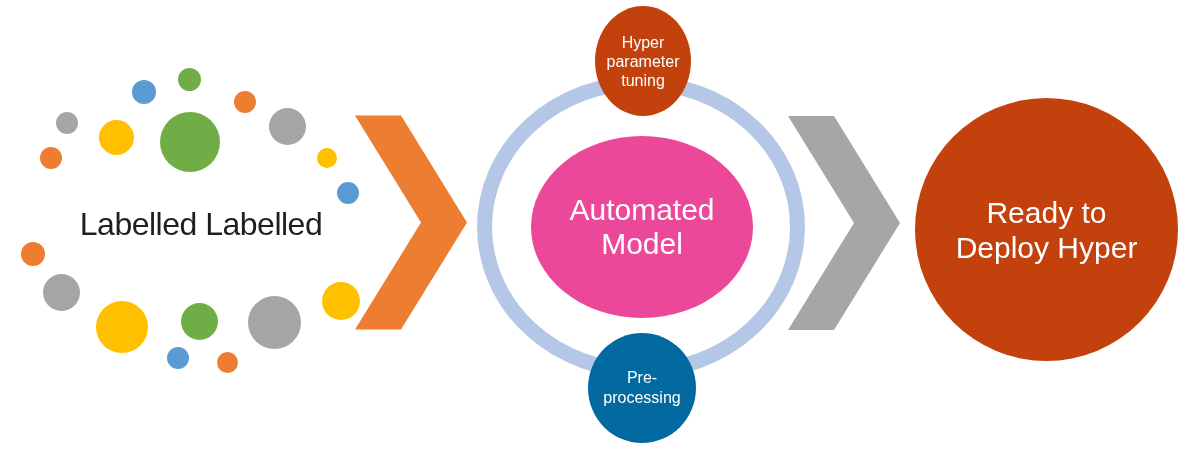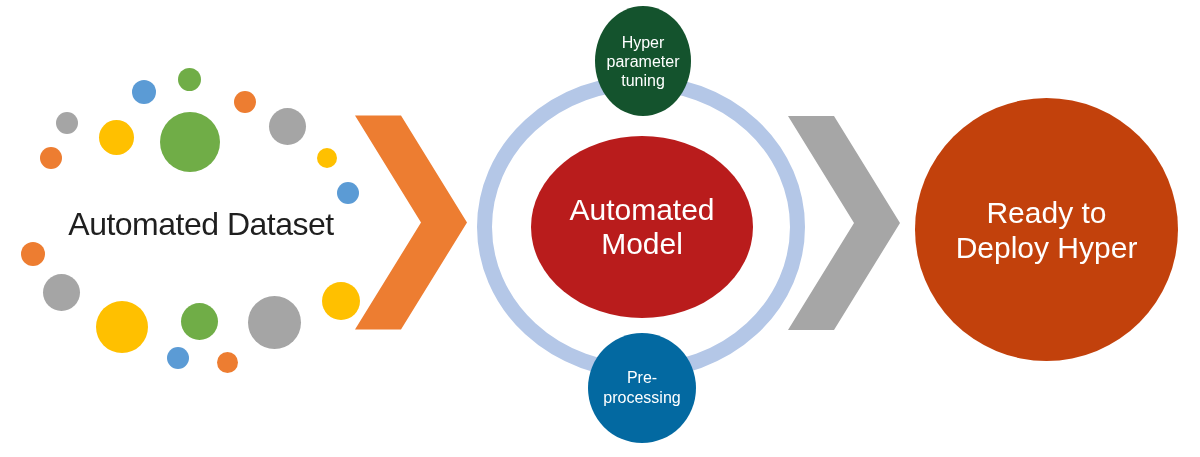--- a/index.html
+++ b/index.html
@@ -46,40 +46,40 @@
         <div class="dot" style="left: 337px; top: 182px; width: 22px; height: 22px; background: rgb(91, 155, 213);"></div>
         <div class="dot" style="left: 21px; top: 242px; width: 24px; height: 24px; background: rgb(237, 125, 49);"></div>
         <div class="dot" style="left: 42.5px; top: 273.5px; width: 37px; height: 37px; background: rgb(165, 165, 165);"></div>
         <div class="dot" style="left: 96px; top: 301px; width: 52px; height: 52px; background: rgb(255, 192, 0);"></div>
         <div class="dot" style="left: 180.5px; top: 302.5px; width: 37px; height: 37px; background: rgb(112, 173, 71);"></div>
         <div class="dot" style="left: 167px; top: 347px; width: 22px; height: 22px; background: rgb(91, 155, 213);"></div>
         <div class="dot" style="left: 216.5px; top: 351.5px; width: 21px; height: 21px; background: rgb(237, 125, 49);"></div>
         <div class="dot" style="left: 247.5px; top: 295.5px; width: 53px; height: 53px; background: rgb(165, 165, 165);"></div>
         <div class="dot" style="left: 322px; top: 282px; width: 38px; height: 38px; background: rgb(255, 192, 0);"></div>
       </div>
-    <div class="abs dataset-label" style="color: rgb(31, 31, 31);">Automated Dataset</div>
+    <div class="abs dataset-label" style="color: rgb(31, 31, 31);">Labelled Labelled</div>
   </div>
 
   <svg class="abs chevron-1" width="112" height="215" viewBox="0 0 112 214">
     <polygon points="0,0 46,0 112,107 46,214 0,214 66,107" fill="#ED7D31"></polygon>
   </svg>
 
   <svg class="abs ring-svg" width="328" height="304" viewBox="0 0 328 304">
     <ellipse cx="164" cy="152" rx="156.5" ry="144" fill="none" stroke-width="15" stroke="#B4C7E7"></ellipse>
   </svg>
 
-  <div class="node node-top" style="background: #14532d;">
+  <div class="node node-top" style="background: #c2410c;">
     <div>
       <span>Hyper</span>
       <span>parameter</span>
       <span>tuning</span>
     </div>
   </div>
 
-  <div class="node node-center" style="background: #b91c1c;">
+  <div class="node node-center" style="background: #ec4899;">
     <div>
       <span>Automated</span>
       <span>Model</span>
     </div>
   </div>
 
   <div class="node node-bottom" style="background: #0369a1;">
     <div>
       <span>Pre-</span>
       <span>processing</span>

